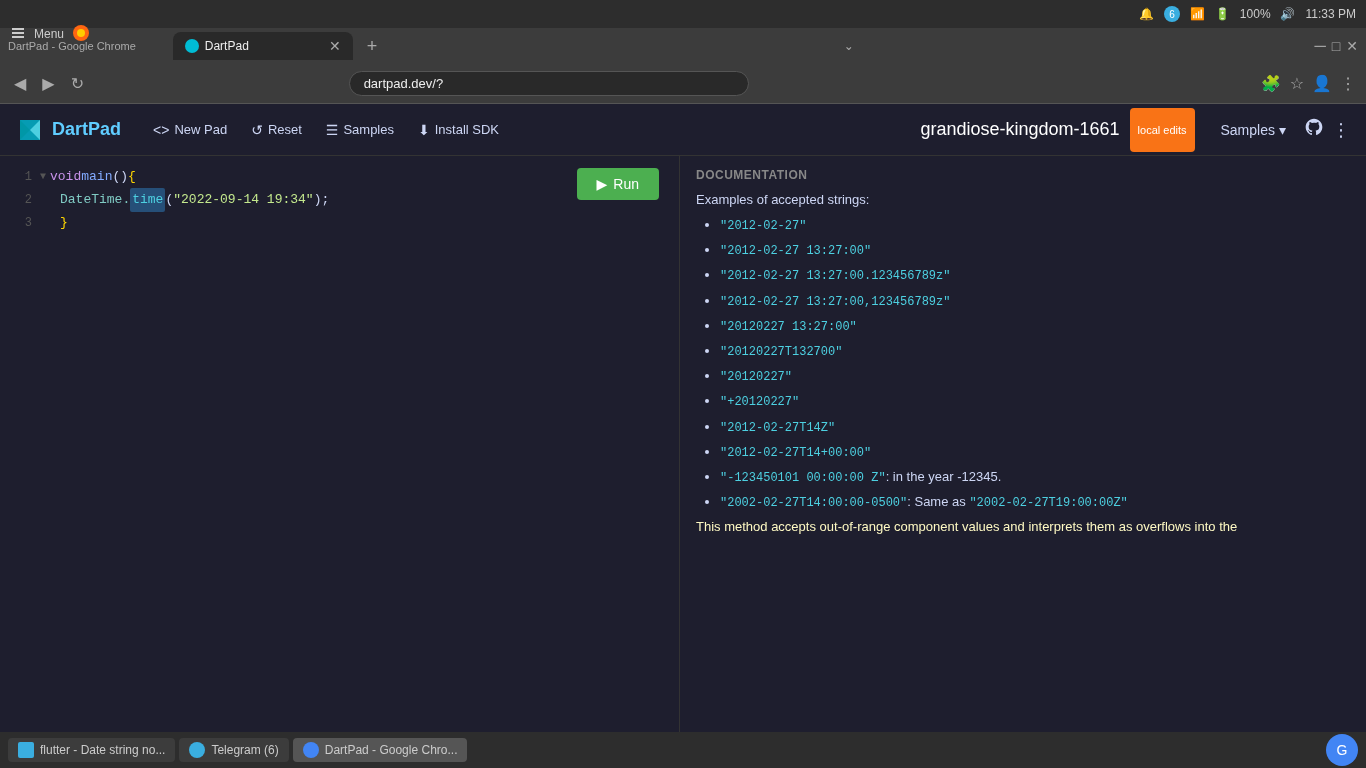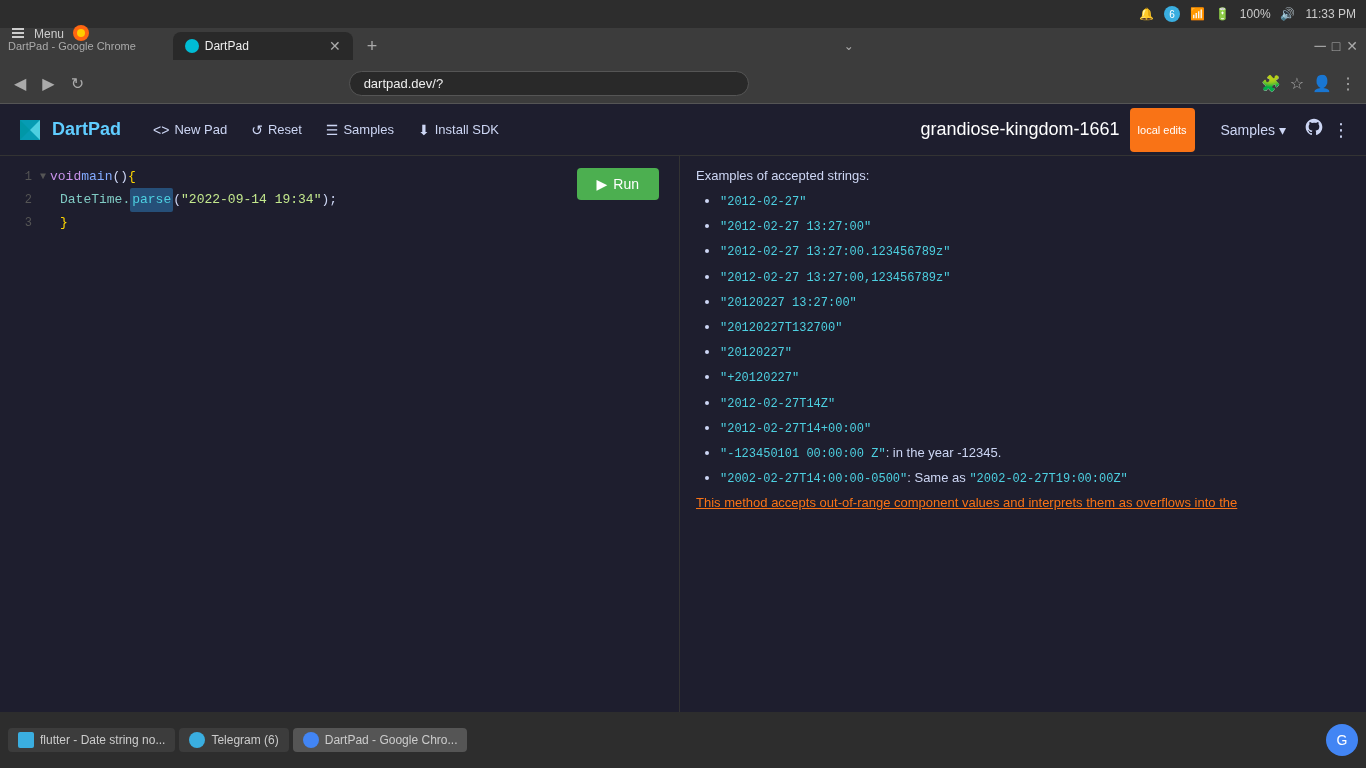--- a/index.html
+++ b/index.html
@@ -199,21 +199,21 @@
       padding: 12px 16px;
     }
     .doc-title { color: #888; font-size: 12px; font-weight: 600; letter-spacing: 0.5px; text-transform: uppercase; margin-bottom: 10px; }
     .doc-text { color: #cdd6f4; font-size: 13px; line-height: 1.6; margin-bottom: 10px; }
     .doc-examples-title { color: #cdd6f4; font-size: 13px; margin-bottom: 8px; }
     .doc-list { list-style: disc; padding-left: 24px; }
     .doc-list li { margin-bottom: 4px; font-size: 13px; line-height: 1.6; }
     .doc-code { color: #4dd0e1; font-family: 'Courier New', monospace; font-size: 12px; }
     .doc-normal { color: #cdd6f4; text-align: center; }
     .doc-code2 { color: #4dd0e1; font-family: 'Courier New', monospace; font-size: 12px; }
-    .doc-tail-text { color: #f97316; font-size: 13px; line-height: 1.6; margin-top: 0; text-decoration: underline; }
+    .doc-tail-text { color: #fef9c3; font-size: 13px; line-height: 1.6; margin-top: 0; }
 
     
     .status-bar {
       height: 32px;
       background: #181825;
       display: flex;
       align-items: center;
       padding: 0 12px;
       font-size: 12px;
       color: #aaa;
@@ -231,21 +231,21 @@
       font-size: 12px;
       cursor: pointer;
       outline: none;
     }
     .issues-badge { color: #4CAF50; }
     .flutter-info { color: #aaa; }
     .info-icon { font-size: 14px; color: #aaa; cursor: pointer; }
 
     
     .taskbar {
-      height: 56px;
+      height: 36px;
       background: #2d2d2d;
       display: flex;
       align-items: center;
       padding: 0 8px;
       gap: 4px;
       position: fixed;
       bottom: 0;
       left: 0;
       right: 0;
     }
@@ -388,21 +388,21 @@
         <span class="kw-void">void </span>
         <span class="kw-main">main</span>
         <span style="color:#cdd6f4;">() </span>
         <span class="kw-brace">{</span>
       </div>
 
       <div class="code-line">
         <span class="line-number">2</span>
         <span style="width:20px;display:inline-block;"></span>
         <span class="code-class">  DateTime.</span>
-        <span class="code-selected" style="background:#264f78;color:#4dd0e1;padding:1px 2px;border-radius:2px;">parse</span>
+        <span class="code-selected" style="background:#264f78;color:#4dd0e1;padding:1px 2px;border-radius:2px;">time</span>
         <span style="color:#cdd6f4;">(</span>
         <span class="code-string">"2022-09-14 19:34"</span>
         <span style="color:#cdd6f4;">);</span>
       </div>
 
       <div class="code-line">
         <span class="line-number">3</span>
         <span style="width:20px;display:inline-block;"></span>
         <span class="kw-brace">}</span>
       </div>
@@ -411,20 +411,21 @@
     <button class="run-btn">
       <span>▶</span>
       <span>Run</span>
     </button>
   </div>
 
   <div class="right-panel">
 
 
     <div class="doc-panel">
+      <div class="doc-title">Documentation</div>
       <p class="doc-examples-title">Examples of accepted strings:</p>
       <ul class="doc-list">
         <li><span class="doc-code">"2012-02-27"</span></li>
         <li><span class="doc-code">"2012-02-27 13:27:00"</span></li>
         <li><span class="doc-code">"2012-02-27 13:27:00.123456789z"</span></li>
         <li><span class="doc-code">"2012-02-27 13:27:00,123456789z"</span></li>
         <li><span class="doc-code">"20120227 13:27:00"</span></li>
         <li><span class="doc-code">"20120227T132700"</span></li>
         <li><span class="doc-code">"20120227"</span></li>
         <li><span class="doc-code">"+20120227"</span></li>

